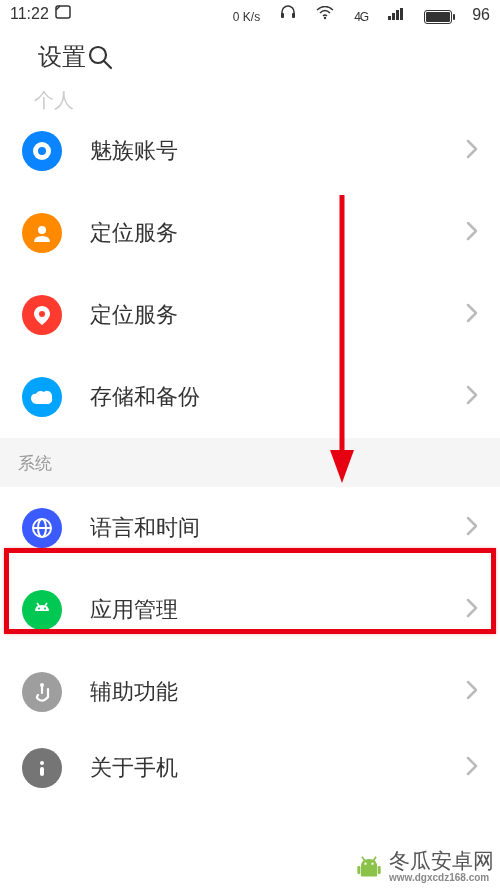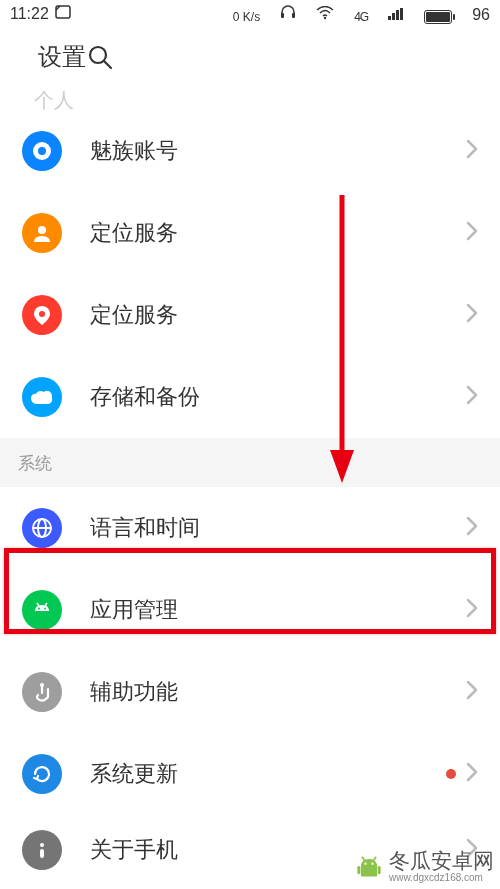--- a/index.html
+++ b/index.html
@@ -103,21 +103,21 @@
     align-items: center;
     gap: 6px;
     font-size: 14px;
     color: #666;
   }
   .watermark .droid {
     width: 28px; height: 28px;
   }
   .watermark .wm-text { text-align: left; line-height: 1.1; }
   .watermark .wm-main { font-size: 21px; color: #555; font-weight: 500;}
-  .watermark .wm-sub { font-size: 10px; color: #888; }
+  .watermark .wm-sub { font-size: 10px; color: #888; font-weight: bold; }
   
   
   .bg-blue1 { background: #0a84ff; }
   .bg-orange { background: #ff8a00; }
   .bg-red { background: #ff3b30; }
   .bg-blue2 { background: #00a4ff; }
   .bg-indigo { background: #3b5bff; }
   .bg-green { background: #00c853; }
   .bg-grey { background: #9e9e9e; }
   .bg-blue3 { background: #1e88e5; }
@@ -272,33 +272,20 @@
           <path d="M11 4 L11 12 M7 14 Q5 16 7 18 Q12 22 17 16 L17 8" fill="none" stroke="#fff" stroke-width="2.2" stroke-linecap="round"></path>
           <circle cx="11" cy="4" r="2" fill="#fff"></circle>
         </svg>
     </div>
     <div class="item-label">辅助功能</div>
     <span class="chevron"><svg width="12" height="20" viewBox="0 0 12 20">
           <path d="M2 2 L10 10 L2 18" fill="none" stroke="#bbb" stroke-width="2.5" stroke-linecap="round" stroke-linejoin="round"></path>
         </svg></span>
   </div>
 
-  <div class="list-item">
-    <div class="icon-wrap bg-blue3">
-      <svg width="22" height="22" viewBox="0 0 22 22">
-          <path d="M4 11 A7 7 0 1 1 6 16" fill="none" stroke="#fff" stroke-width="2.2" stroke-linecap="round"></path>
-          <path d="M3 15 L6 16 L7 13" fill="none" stroke="#fff" stroke-width="2.2" stroke-linecap="round" stroke-linejoin="round"></path>
-        </svg>
-    </div>
-    <div class="item-label">系统更新</div>
-    <span class="dot"></span>
-    <span class="chevron"><svg width="12" height="20" viewBox="0 0 12 20">
-          <path d="M2 2 L10 10 L2 18" fill="none" stroke="#bbb" stroke-width="2.5" stroke-linecap="round" stroke-linejoin="round"></path>
-        </svg></span>
-  </div>
 
   <div class="list-item" style="height:70px">
     <div class="icon-wrap bg-grey2">
       <svg width="22" height="22" viewBox="0 0 22 22">
           <circle cx="11" cy="6" r="2" fill="#fff"></circle>
           <rect x="9" y="10" width="4" height="9" rx="2" fill="#fff"></rect>
         </svg>
     </div>
     <div class="item-label">关于手机</div>
     <span class="chevron"><svg width="12" height="20" viewBox="0 0 12 20">

